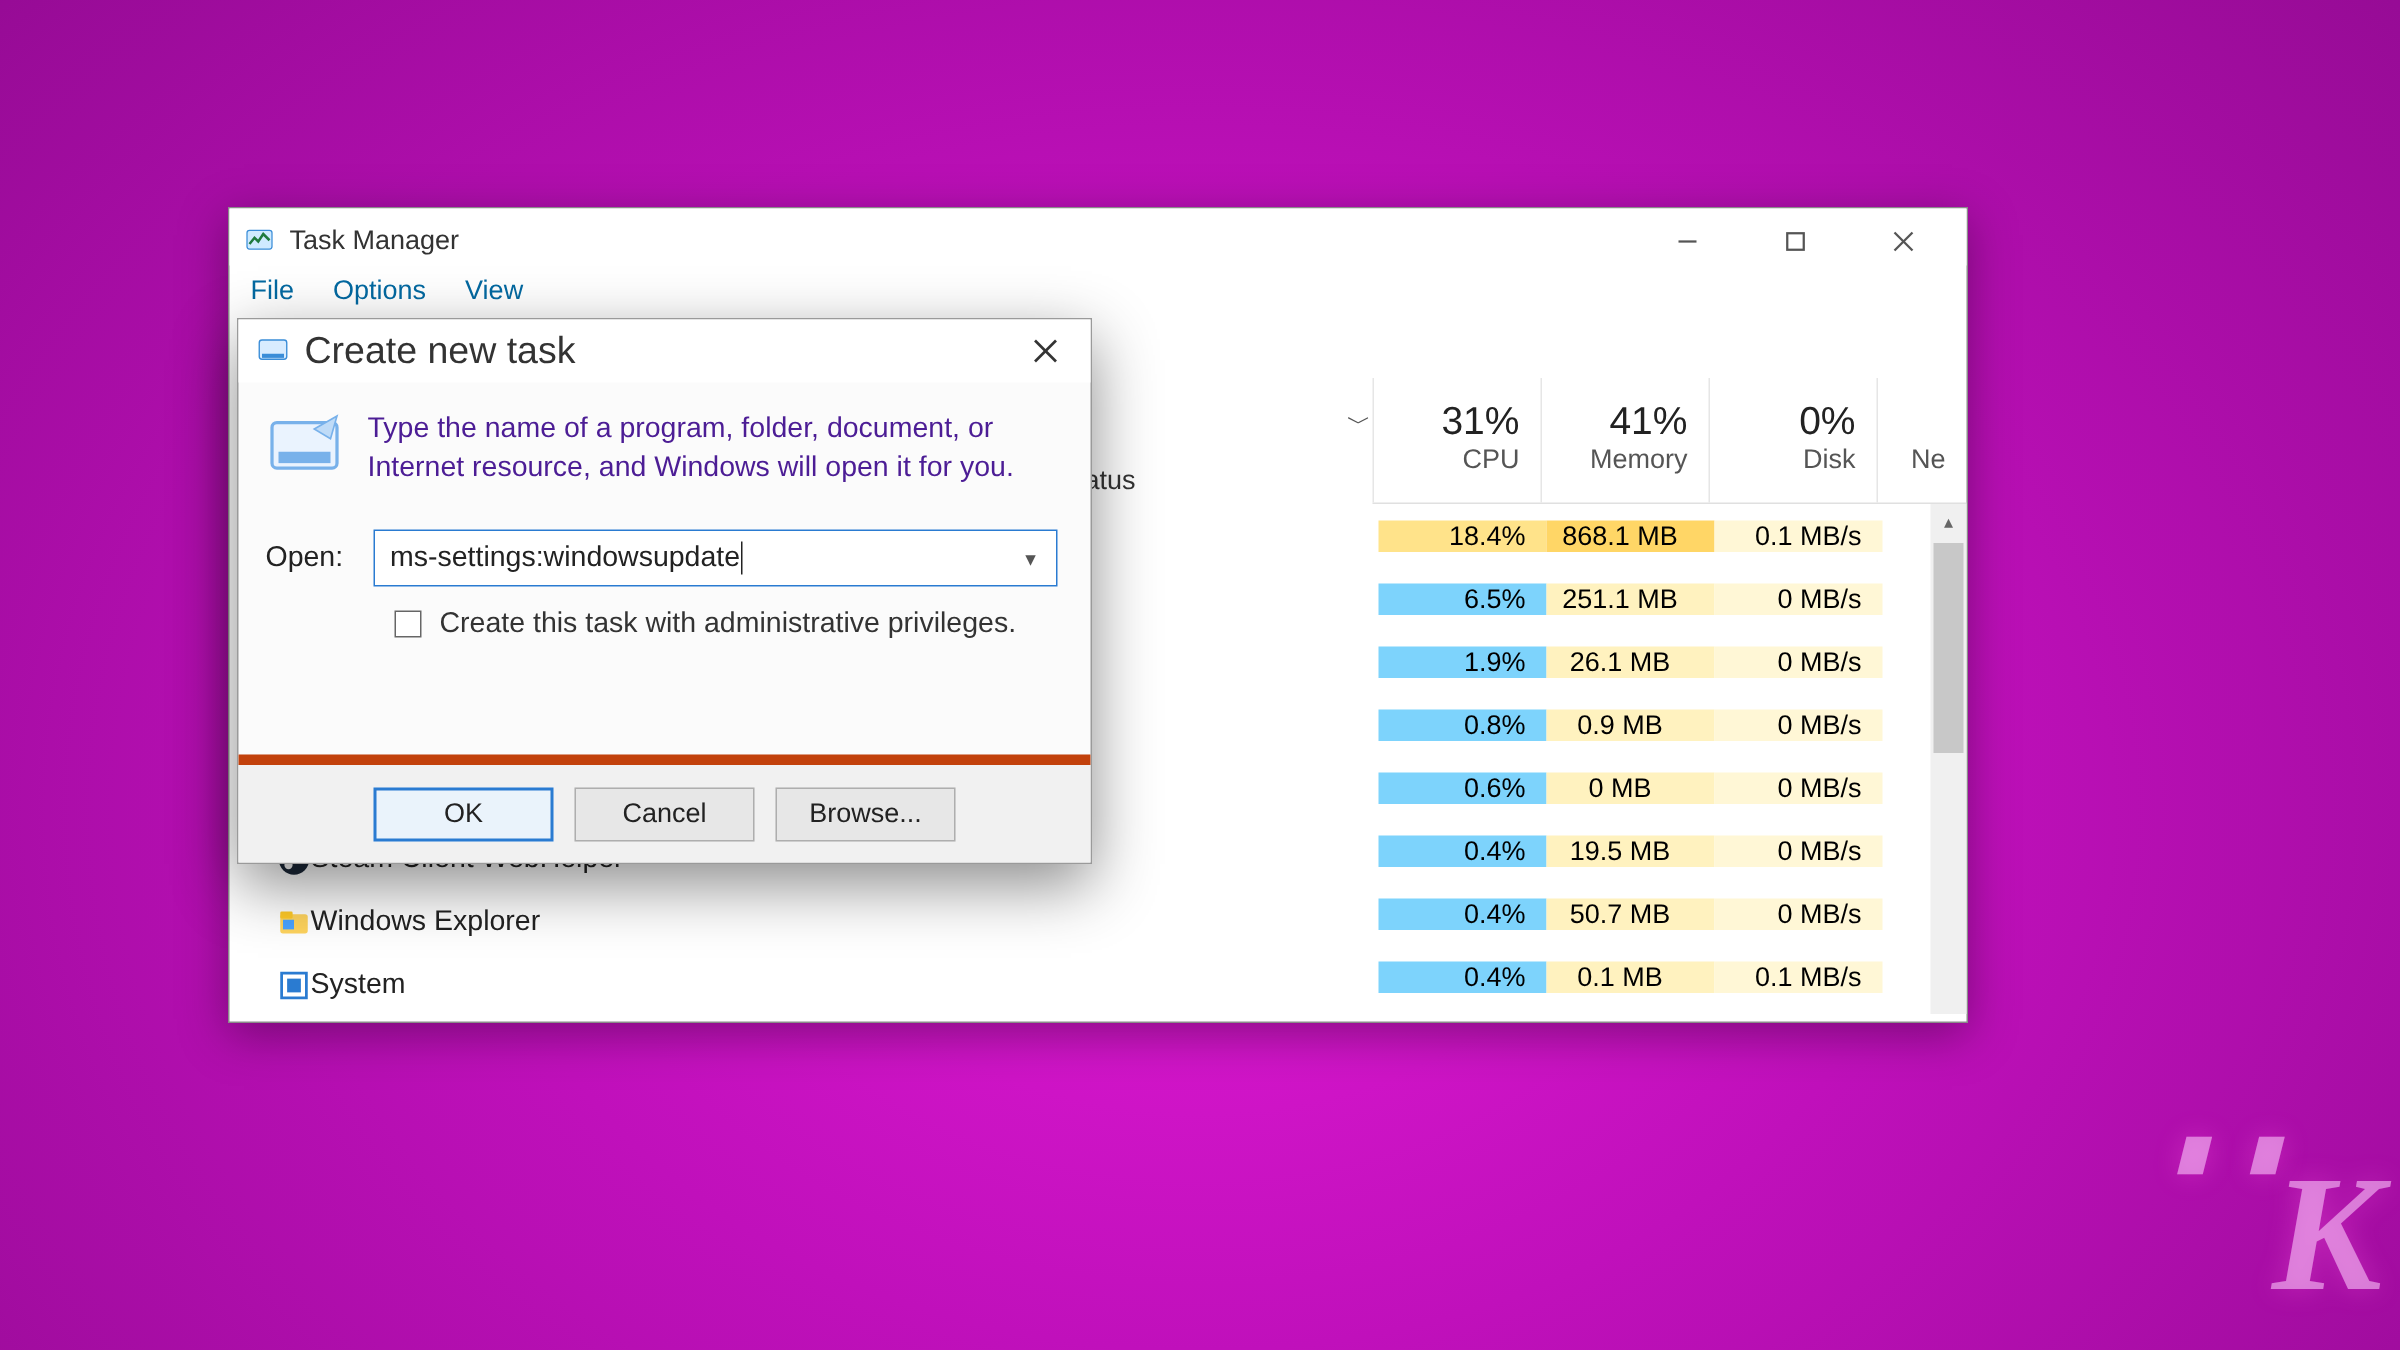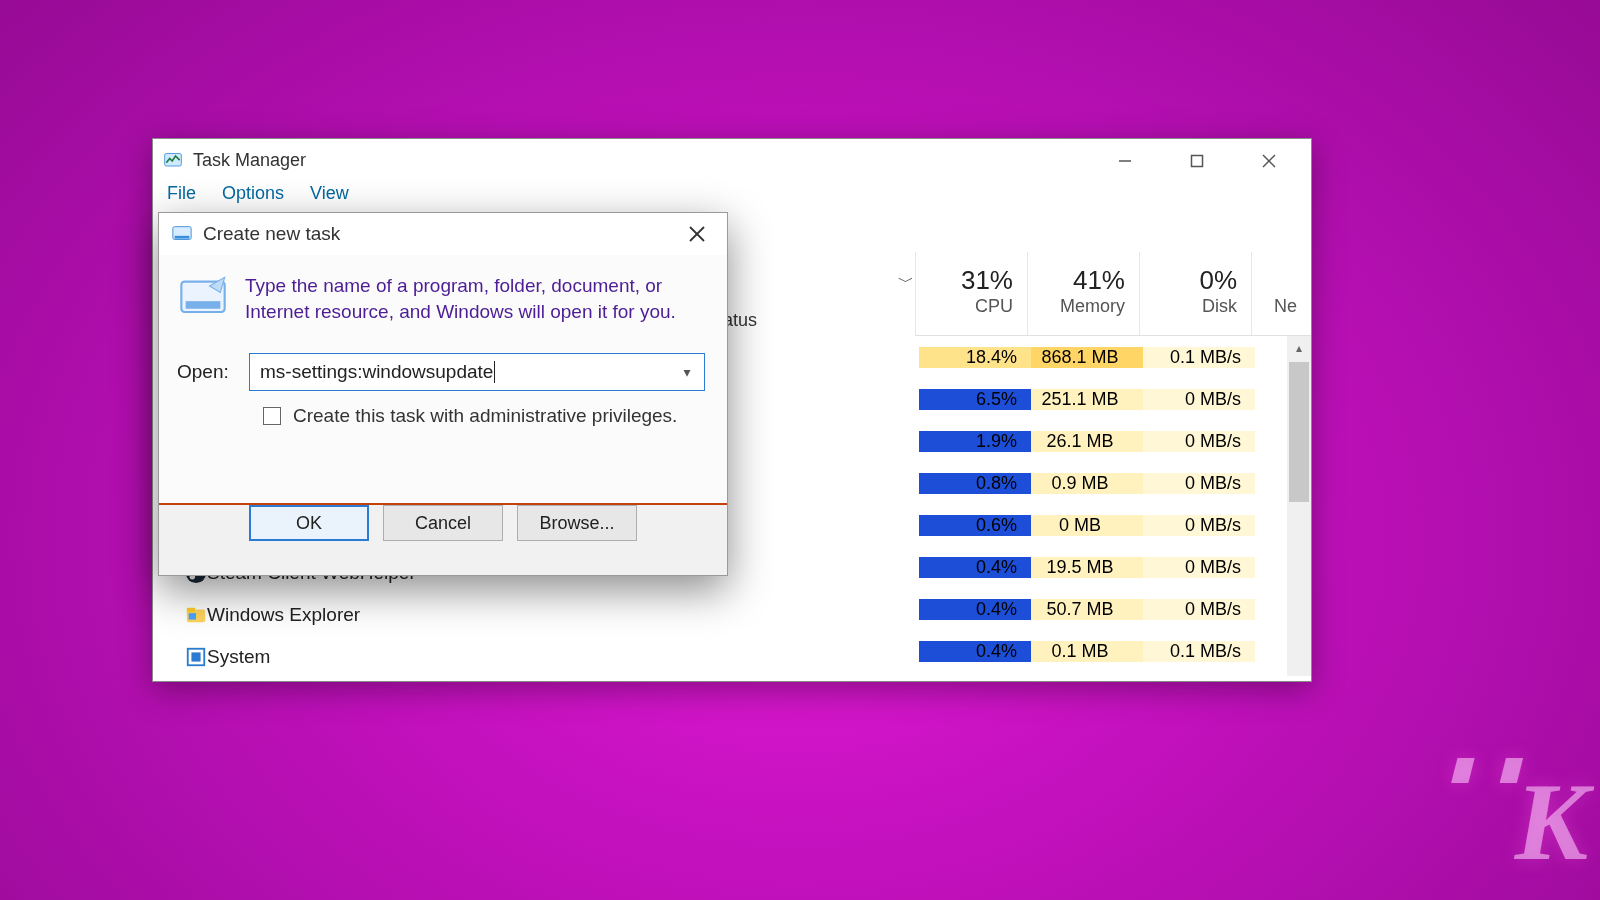--- a/index.html
+++ b/index.html
@@ -64,21 +64,21 @@
     position: absolute; right: 28px; top: 122px;
     width: 364px;
     display: flex; flex-direction: column;
   }
   .rows .row {
     display: flex; height: 42px; align-items: center;
   }
   .rows .row .cell {
     text-align: right; font-size: 18px; padding-right: 14px;
   }
-  .rows .row .c1 { width: 112px; background:#1d4ed8; }
+  .rows .row .c1 { width: 112px; background:#7dd3fc; }
   .rows .row .c2 { width: 112px; background:#fff2bf;text-align:center; }
   .rows .row .c3 { width: 112px; background:#fff7d6; }
   .rows .row.r0 .c1 { background:#ffe38a; }
   .rows .row.r0 .c2 { background:#ffd666; }
 
   
   .scrollbar {
     position:absolute; top:122px; right:0; width:24px; height:340px;
     background:#f0f0f0;
   }
@@ -103,21 +103,21 @@
     border: 1px solid #9a9a9a;
     box-shadow: 0 14px 40px rgba(0,0,0,.45);
     z-index: 10;
   }
   .dlg-titlebar {
     display:flex; align-items:center;
     height: 42px; padding: 0 8px 0 12px;
     background:#ffffff;
   }
   .dlg-titlebar .run-icon { width:22px; height:22px; margin-right:10px; }
-  .dlg-title { font-size:19px; color:#333; }
+  .dlg-title { font-size:25px; color:#333; }
   .dlg-close { margin-left:auto; width:44px; height:30px; display:flex; align-items:center; justify-content:center; color:#333; font-size:20px; }
 
   .dlg-body { padding: 18px 22px 0 18px; }
   .dlg-msg-row { display:flex; gap:16px; }
   .dlg-msg-row .big-icon { width:52px; height:52px; flex:none; opacity:.9; }
   .dlg-msg { font-size:19px; color:#4c1d95; line-height:1.35; }
 
   .open-row { display:flex; align-items:center; gap:16px; margin-top:28px; }
   .open-label { font-size:19px; color:#222; width:56px; }
   .combo {
@@ -129,22 +129,22 @@
     position:absolute; right:6px; top:0; bottom:0; width:22px;
     display:flex; align-items:center; justify-content:center; color:#555; font-size:14px;
   }
   .combo .text-caret { display:inline-block; width:1px; height:22px; background:#222; margin-left:1px; }
 
   .check-row { display:flex; align-items:center; gap:12px; margin:14px 0 0 86px; font-size:19px; color:#333; }
   .check-row .cb { width:18px; height:18px; border:1.5px solid #666; background:#fff; }
 
   .dlg-footer {
     position:absolute; left:0; right:0; bottom:0;
-    height:72px; background:#f1f1f1; border-top:2px solid #c2410c;
-    display:flex; align-items:flex-start; justify-content:center; gap:14px;
+    height:72px; background:#f1f1f1; border-top:7px solid #c2410c;
+    display:flex; align-items:center; justify-content:center; gap:14px;
   }
   .btn {
     width:120px; height:36px; font-size:18px;
     background:#e7e7e7; border:1px solid #aeaeae;
     display:flex; align-items:center; justify-content:center;
     color:#222;
   }
   .btn.primary { background:#eaf3fb; border:2px solid #2a7bd1; }
 
   

